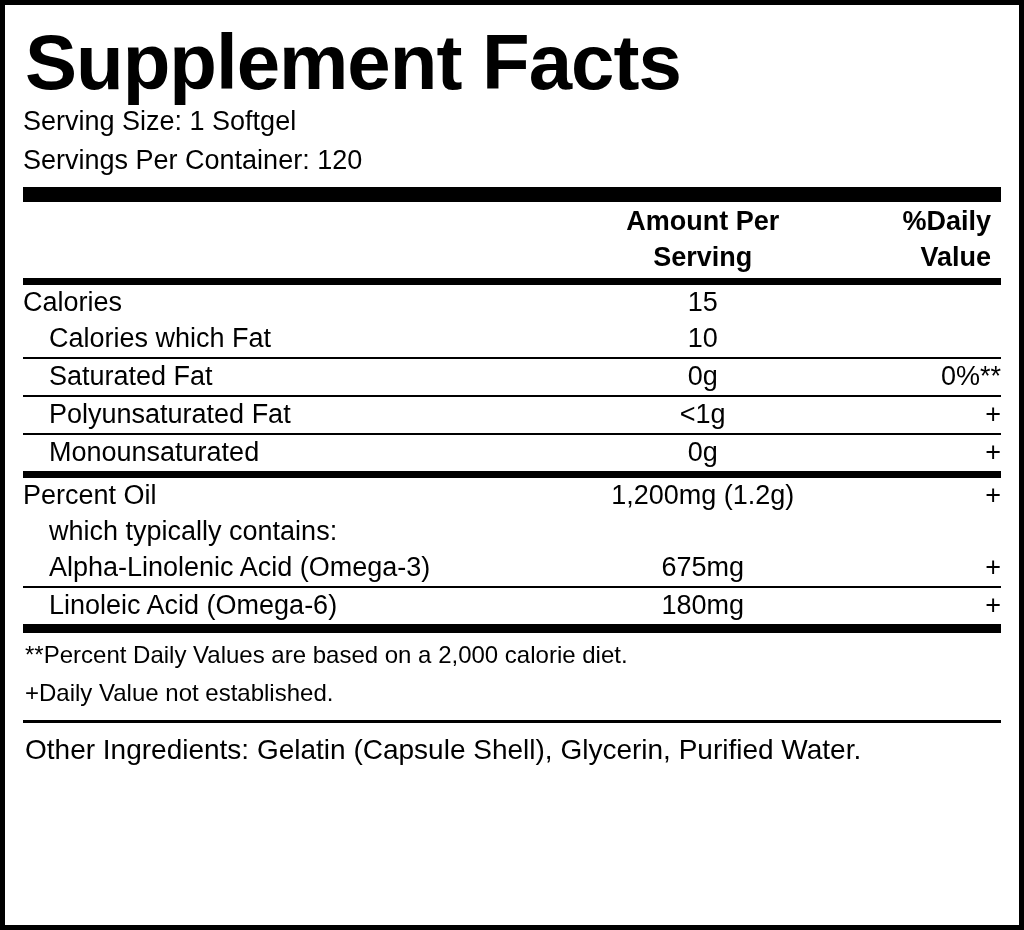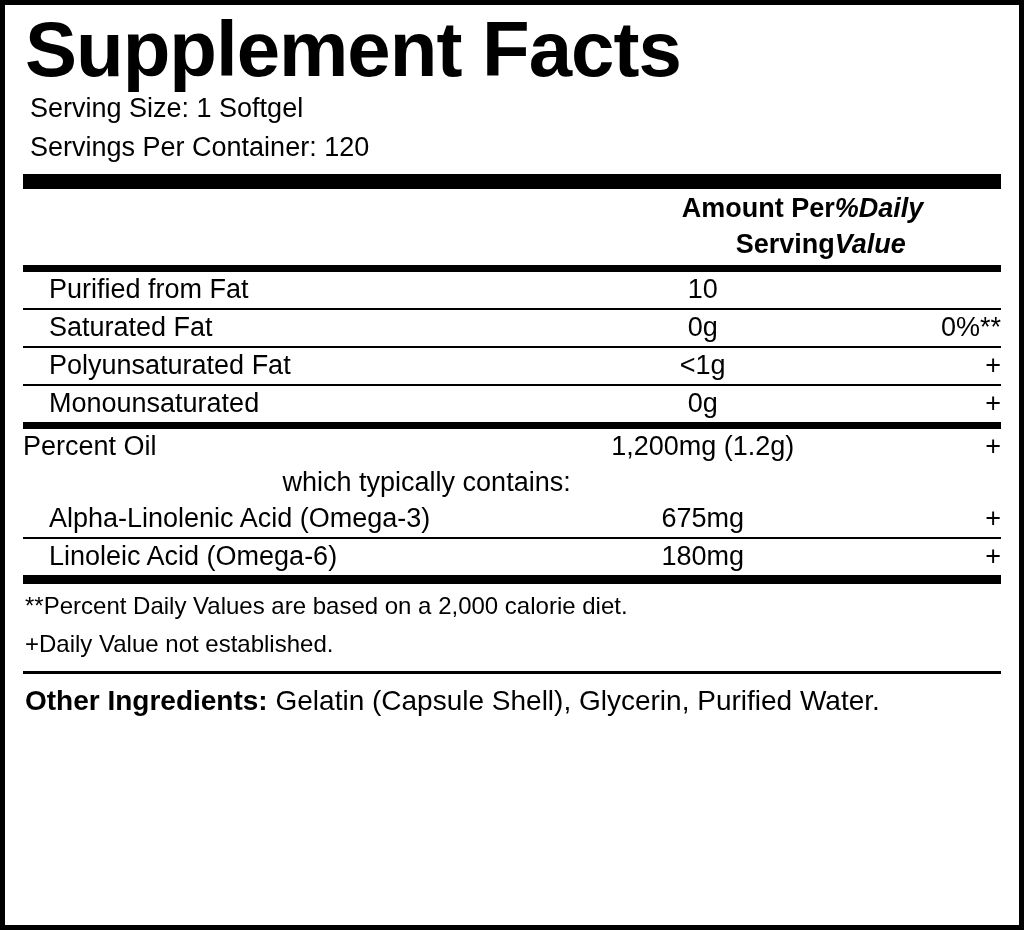--- a/index.html
+++ b/index.html
@@ -13,35 +13,35 @@
     height: 930px;
     font-family: "Liberation Sans", sans-serif;
     color: #000000;
     -webkit-font-smoothing: antialiased;
   }
   .label-panel {
     position: relative;
     width: 1024px;
     height: 930px;
     border: 5px solid #000;
-    padding: 0 18px;
+    padding: 13px 18px;
     overflow: hidden;
   }
   .title {
     font-size: 78px;
     font-weight: bold;
     line-height: 0.98;
     letter-spacing: -1px;
     margin: 6px 0 2px 2px;
     white-space: nowrap;
   }
   .serving-line {
     font-size: 27px;
     line-height: 1.42;
-    margin-left: 7px;
+    margin-left: 0;
   }
   .rule-thick {
     height: 15px;
     background: #000;
     margin: 8px 0 0 0;
   }
   .rule-med {
     height: 7px;
     background: #000;
     margin: 0;
@@ -53,50 +53,50 @@
   }
   table.facts td {
     padding: 2px 0 3px 0;
     vertical-align: bottom;
   }
   .col-name { text-align: left; width: 56%; }
   .col-amt  { text-align: center; width: 27%; }
   .col-dv   { text-align: right; width: 17%; padding-right: 12px; }
   .hdr td {
     font-weight: bold;
-    text-align: right;
+    text-align: center;
     font-size: 27px;
     line-height: 1.32;
     padding: 7px 0 6px 0;
   }
   .hdr .col-name { text-align: left; }
-  .hdr .col-dv { text-align: left; padding-right: 10px; font-style: italic; }
+  .hdr .col-dv { text-align: right; padding-right: 10px; }
   .row-line td {
     border-bottom: 2.5px solid #000;
   }
   .no-line td { border-bottom: none; }
   .indent1 { padding-left: 26px !important; }
-  .indent-sub { padding-left: 26px !important; text-align: right; }
+  .indent-sub { padding-left: 26px !important; }
   .footnote {
     font-size: 24px;
     line-height: 1.38;
     margin: 5px 0 0 2px;
   }
   .bottom-divider {
     height: 3.5px;
     background: #000;
     margin: 10px 0 9px 0;
   }
   .other-ing {
     font-size: 28px;
     line-height: 1.32;
     margin: 0 0 0 2px;
     text-align: justify;
   }
-  .other-ing b { font-weight: bold; }
+  .other-ing b { font-weight: normal; }
 </style>
 </head>
 <body>
 
 <div class="label-panel">
 
   <div class="title">Supplement Facts</div>
 
   <div class="serving-line">Serving Size: 1 Softgel</div>
   <div class="serving-line">Servings Per Container: 120</div>
@@ -116,22 +116,27 @@
         <span>Value</span>
       </td>
     </tr>
   </tbody>
     </table>
 
   <div class="rule-med"></div>
 
   <table class="facts">
     <tbody>
+        <tr class="no-line">
+      <td class="col-name">Calories</td>
+      <td class="col-amt">15</td>
+      <td class="col-dv"></td>
+    </tr>
     <tr class="row-line">
-      <td class="col-name indent1">Purified from Fat</td>
+      <td class="col-name indent1">Calories which Fat</td>
       <td class="col-amt">10</td>
       <td class="col-dv"></td>
     </tr>
     <tr class="row-line">
       <td class="col-name indent1">Saturated Fat</td>
       <td class="col-amt">0g</td>
       <td class="col-dv">0%**</td>
     </tr>
     <tr class="row-line">
       <td class="col-name indent1">Polyunsaturated Fat</td>

